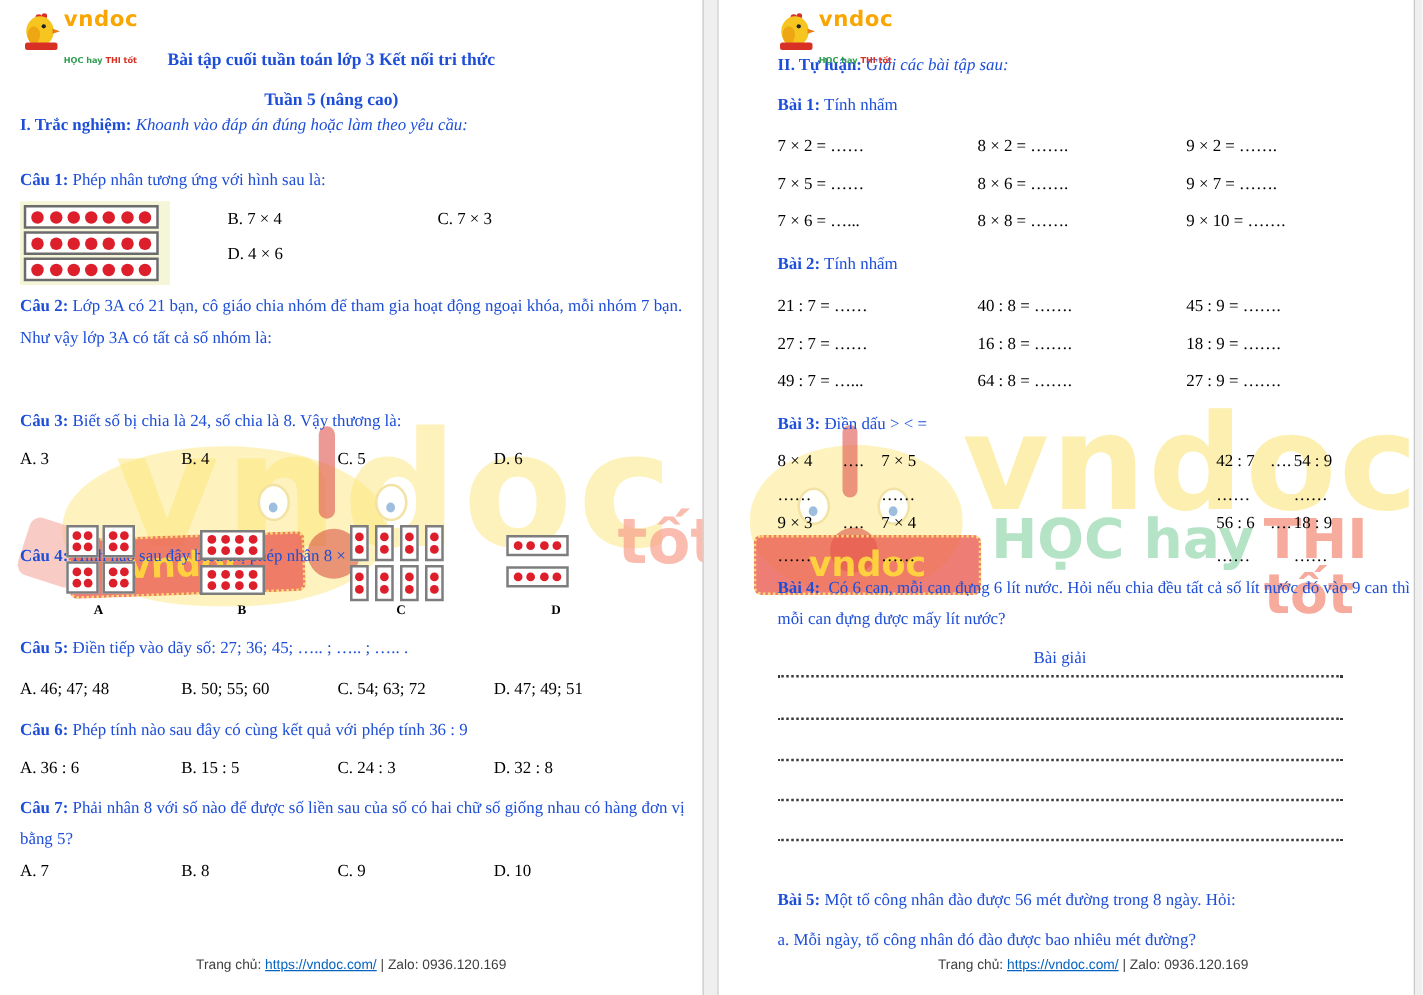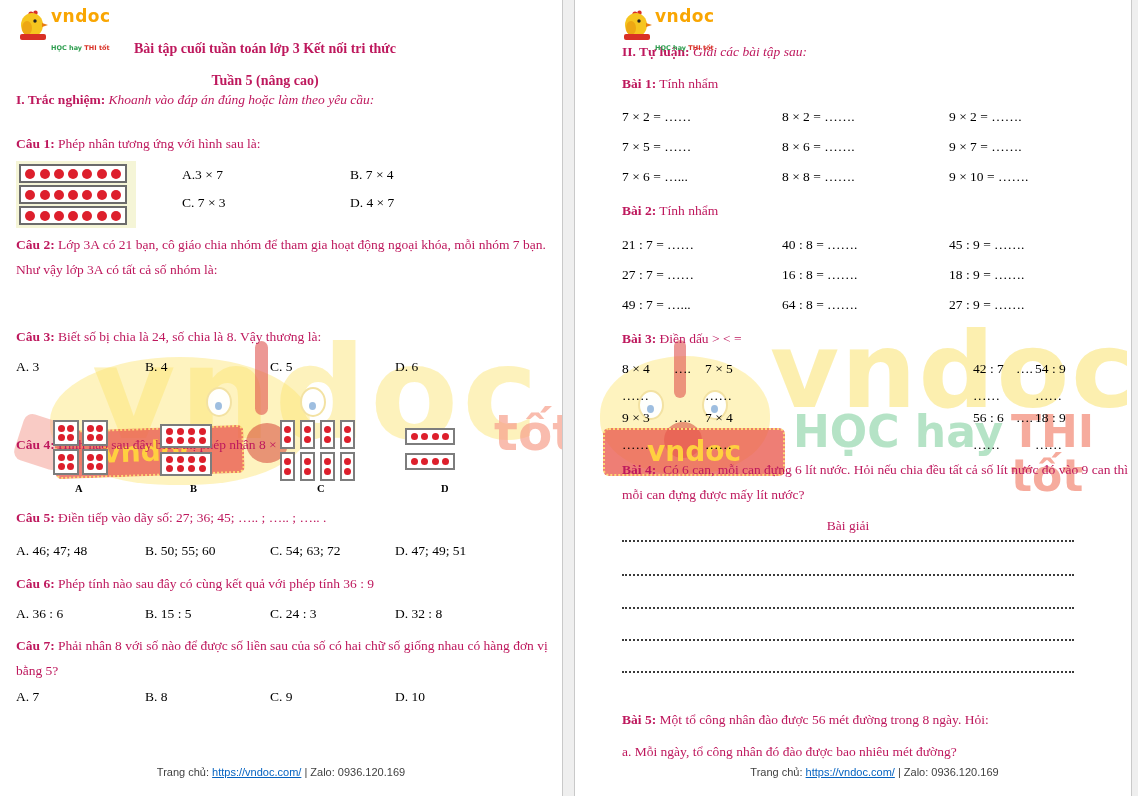--- a/index.html
+++ b/index.html
@@ -5,21 +5,21 @@
   html,body{margin:0;padding:0;}
   body{width:1138px;height:796px;overflow:hidden;background:#fff;position:relative;
        font-family:"Liberation Serif",serif;}
   .page{position:absolute;top:0;height:796px;background:#fff;overflow:hidden;}
   #page-left{left:0;width:562px;}
   #gutter{position:absolute;left:562px;top:0;width:13px;height:796px;background:#efefef;
           border-left:1px solid #c9c9c9;border-right:1px solid #c9c9c9;box-sizing:border-box;}
   #page-right{left:575px;width:556px;}
   #edge-strip{position:absolute;left:1131px;top:0;width:7px;height:796px;background:#efefef;
           border-left:1px solid #c9c9c9;box-sizing:border-box;}
-  .t{position:absolute;font:13.5px/1.85 "Liberation Serif",serif;color:#be185d;z-index:2;}
+  .t{position:absolute;font:13.5px/1.85 "Liberation Serif",serif;color:#1d4ed8;z-index:2;}
   .b{font-weight:bold;}
   .it{font-style:italic;}
   .ctr{text-align:center;}
   
   .logo{position:absolute;top:8px;display:flex;align-items:flex-start;gap:3px;z-index:3;}
   .logotext .brand{font:bold 17px/1 "DejaVu Sans",sans-serif;color:#f9a602;letter-spacing:.5px;}
   .logotext .tag{font:bold 6.5px/1.4 "DejaVu Sans",sans-serif;margin-top:19px;}
   .tg{color:#2e9e4f;} .tr{color:#d93025;}
   
   .optrow{position:absolute;left:16px;width:534px;display:grid;
@@ -145,24 +145,23 @@
         <span class="dot"></span>
         <span class="dot"></span>
         <span class="dot"></span>
         <span class="dot"></span>
         <span class="dot"></span>
         <span class="dot"></span>
         <span class="dot"></span>
       </div>
   </div>
   <div class="optrow2" style="top:164px;">
-    <span>A.3 × 7</span>
     <span>B. 7 × 4</span>
     <span>C. 7 × 3</span>
-    <span>D. 4 × 7</span>
+    <span>D. 4 × 6</span>
   </div>
 
   <div class="t" style="left:16px;top:233px;width:532px;"><b>Câu 2:</b> <span>Lớp 3A có 21 bạn, cô giáo chia nhóm để tham gia hoạt động ngoại khóa, mỗi nhóm 7 bạn. Như vậy lớp 3A có tất cả số nhóm là:</span></div>
 
   <div class="t" style="left:16px;top:325px;"><b>Câu 3:</b> <span>Biết số bị chia là 24, số chia là 8. Vậy thương là:</span></div>
   <div class="optrow" style="top:356px;">
     <span>A. 3</span>
     <span>B. 4</span>
     <span>C. 5</span>
     <span>D. 6</span>

